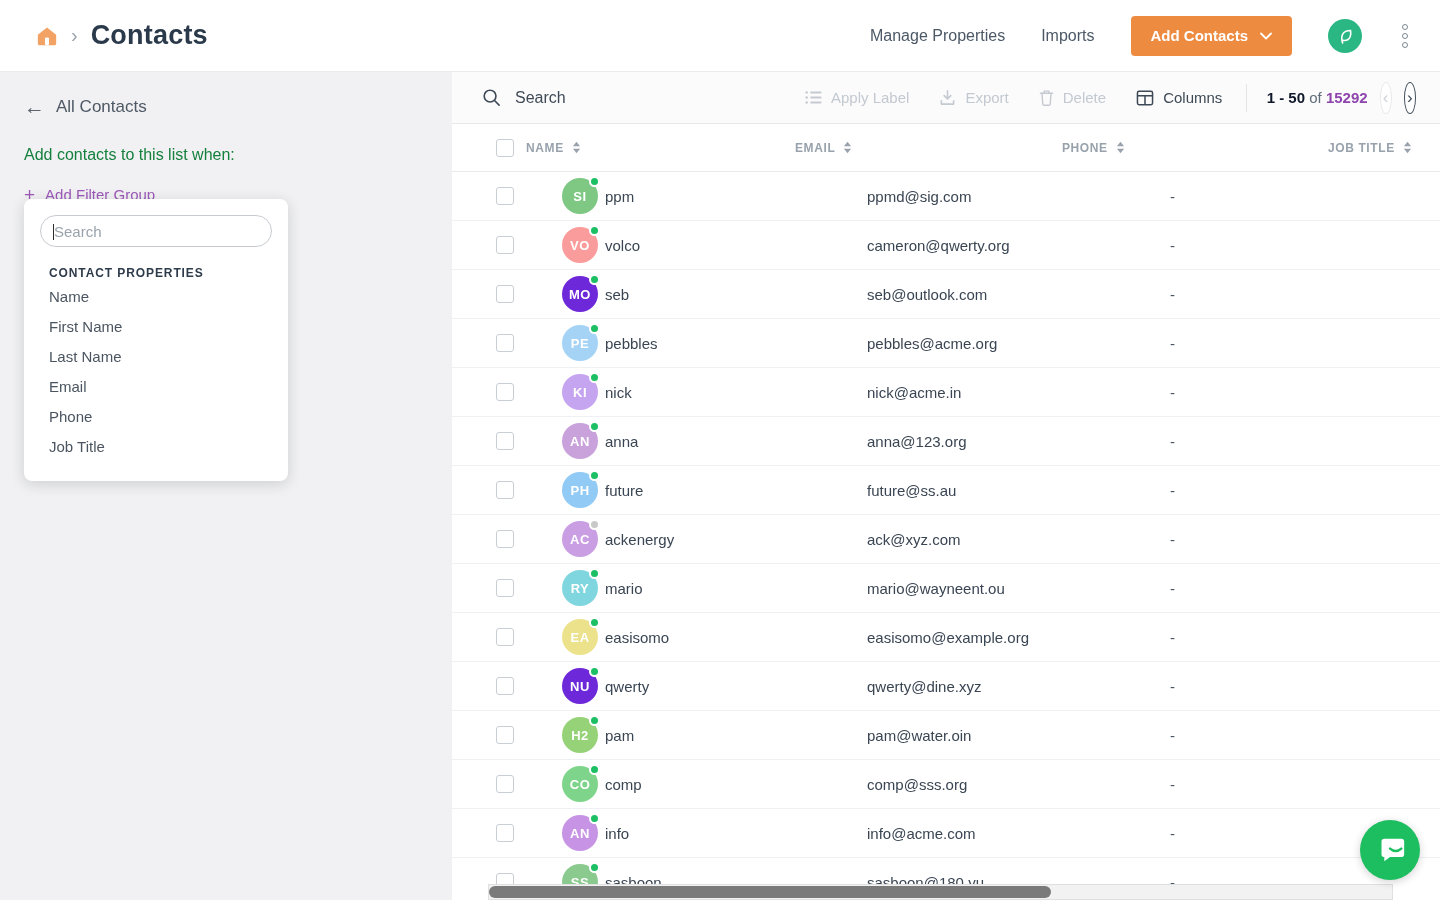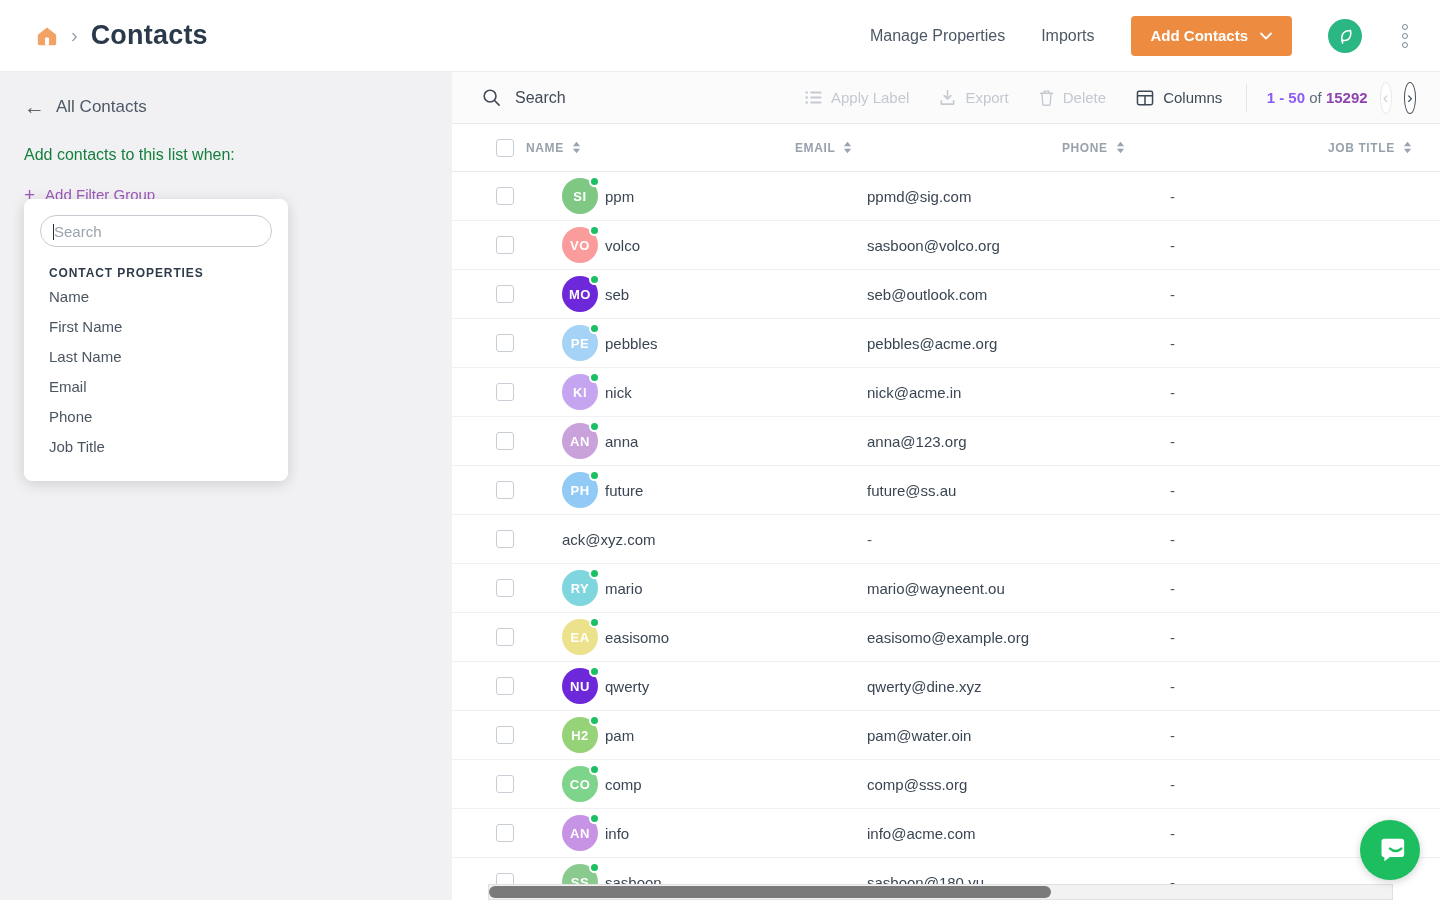--- a/index.html
+++ b/index.html
@@ -52,21 +52,21 @@
              align-items:center; padding:0 24px 0 30px; }
   .tsearch { display:flex; align-items:center; gap:14px; flex:1; }
   .tsearch input { border:none; outline:none; background:transparent; font-size:16px; color:#333;
                    font-family:inherit; width:260px; }
   .tsearch input::placeholder { color:#3f4a56; }
   .tool { display:flex; align-items:center; gap:9px; font-size:15px; cursor:pointer; margin-left:30px; white-space:nowrap; }
   .tool.disabled { color:#c3c9d0; cursor:default; }
   .tool.active { color:#3d4955; }
   .vdiv { width:1px; height:28px; background:#e3e5e8; margin:0 20px 0 24px; }
   .count { font-size:15px; white-space:nowrap; }
-  .count .range { font-weight:700; color:#8b5cf6; }
+  .count .range { font-weight:700; color:#0f172a; }
   .count .of { color:#5f6b77; font-weight:400; }
   .count .total { font-weight:700; color:#8E44AD; }
   .pagbtn { width:32px; height:32px; border-radius:50%; background:#fff; display:flex; align-items:center;
             justify-content:center; font-size:17px; margin-left:12px; cursor:pointer; }
   .pagbtn.prev { border:1px solid #e7e9ec; color:#ccd2d8; cursor:default; }
   .pagbtn.next { border:1px solid #44505c; color:#3f4c59; }
 
   .grid-cols { display:grid; grid-template-columns:30px 269px 267px 266px 1fr; padding-left:44px; align-items:center; }
   .thead { height:48px; border-bottom:1px solid #e7e9eb; }
   .th { display:flex; align-items:center; gap:8px; font-size:12px; font-weight:700; color:#98a2ac;
@@ -267,21 +267,21 @@
 
   <div class="trow grid-cols">
     <span class="cbx"></span>
     <span class="namecell">
       <span class="avatar" style="background: rgb(251, 156, 156);">
         <span class="init">VO</span>
         <i class="dot" style="background: rgb(28, 191, 99);"></i>
       </span>
       <span class="cname">volco</span>
     </span>
-    <span class="cemail">sasboon@volco.org</span>
+    <span class="cemail">cameron@qwerty.org</span>
     <span class="cphone">-</span>
     <span class="cjob">-</span>
   </div>
 
   <div class="trow grid-cols">
     <span class="cbx"></span>
     <span class="namecell">
       <span class="avatar" style="background: #6d28d9;">
         <span class="init">MO</span>
         <i class="dot" style="background: rgb(28, 191, 99);"></i>
@@ -344,20 +344,27 @@
       </span>
       <span class="cname">future</span>
     </span>
     <span class="cemail">future@ss.au</span>
     <span class="cphone">-</span>
     <span class="cjob">-</span>
   </div>
 
   <div class="trow grid-cols">
     <span class="cbx"></span>
+    <span class="namecell">
+      <span class="avatar" style="background: rgb(201, 158, 227);">
+        <span class="init">AC</span>
+        <i class="dot" style="background: rgb(200, 200, 200);"></i>
+      </span>
+      <span class="cname">ackenergy</span>
+    </span>
     <span class="cemail">ack@xyz.com</span>
     <span class="cphone">-</span>
     <span class="cjob">-</span>
   </div>
 
   <div class="trow grid-cols">
     <span class="cbx"></span>
     <span class="namecell">
       <span class="avatar" style="background: rgb(128, 214, 222);">
         <span class="init">RY</span>

